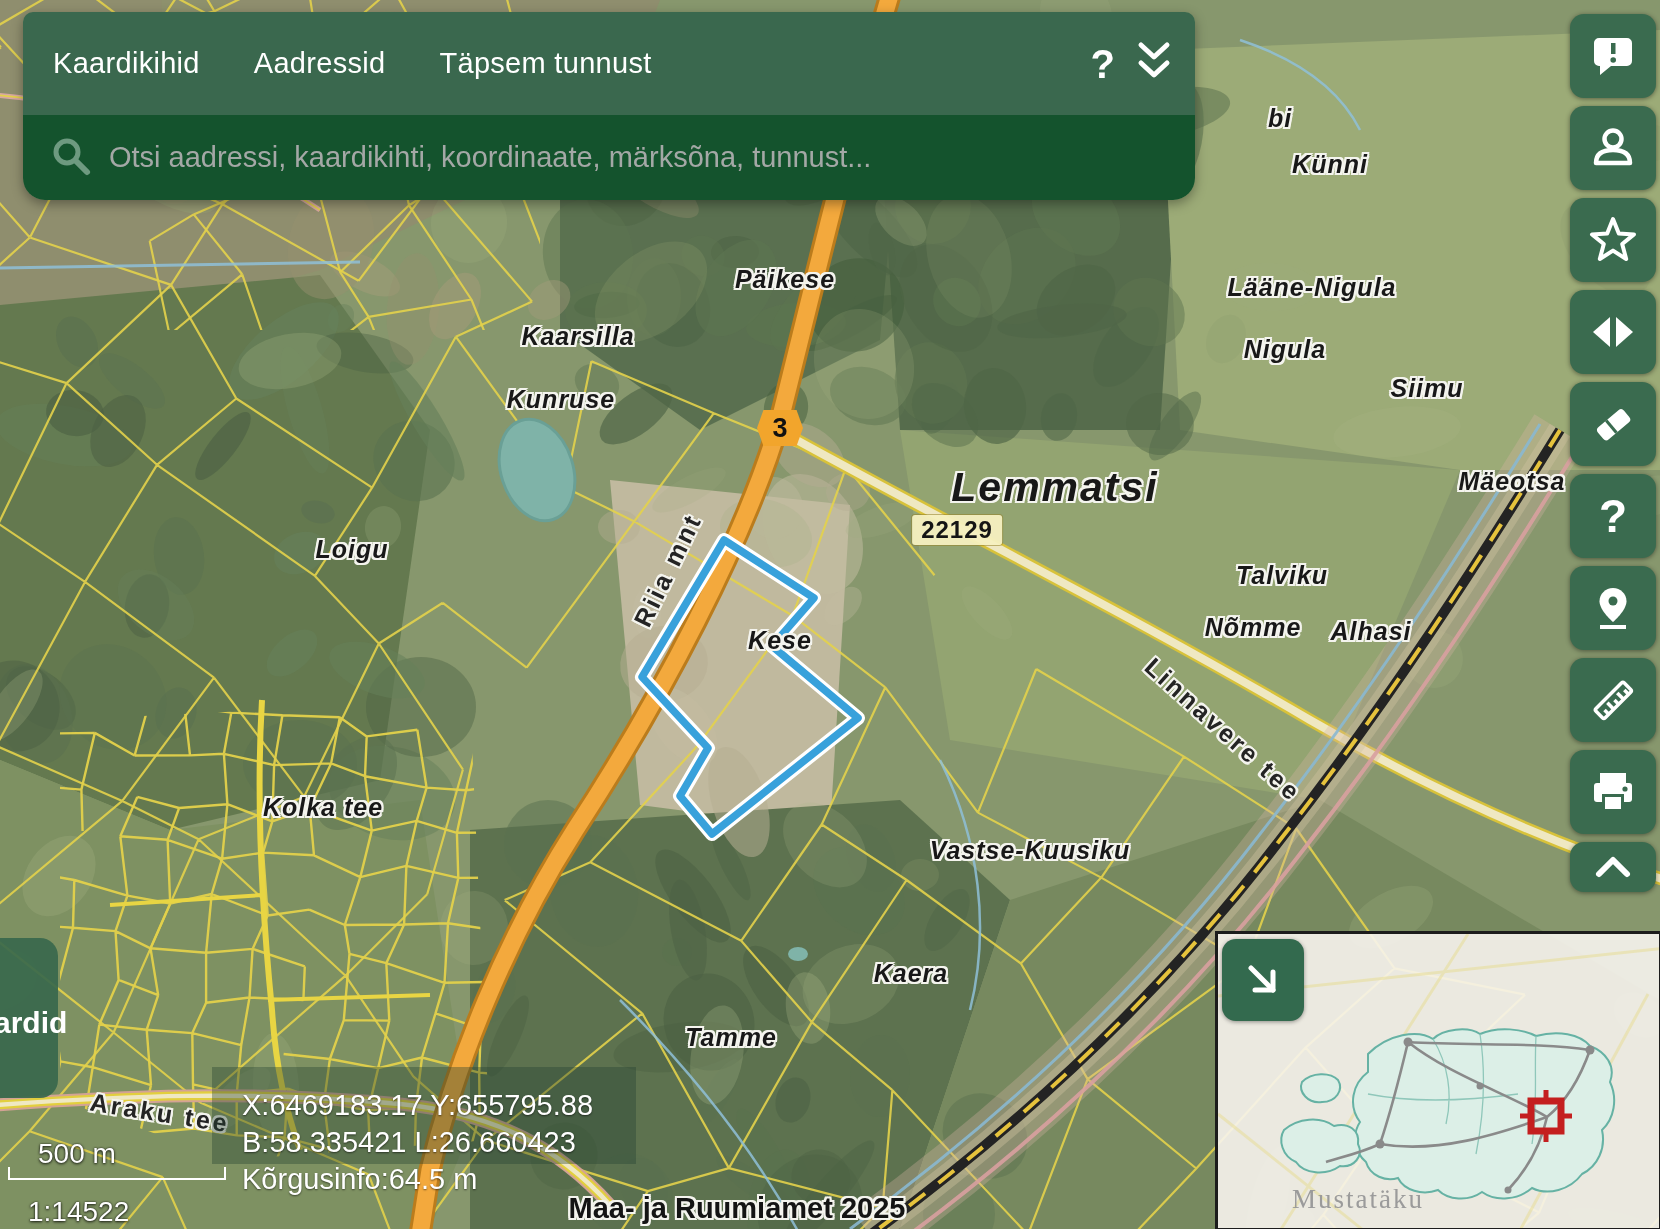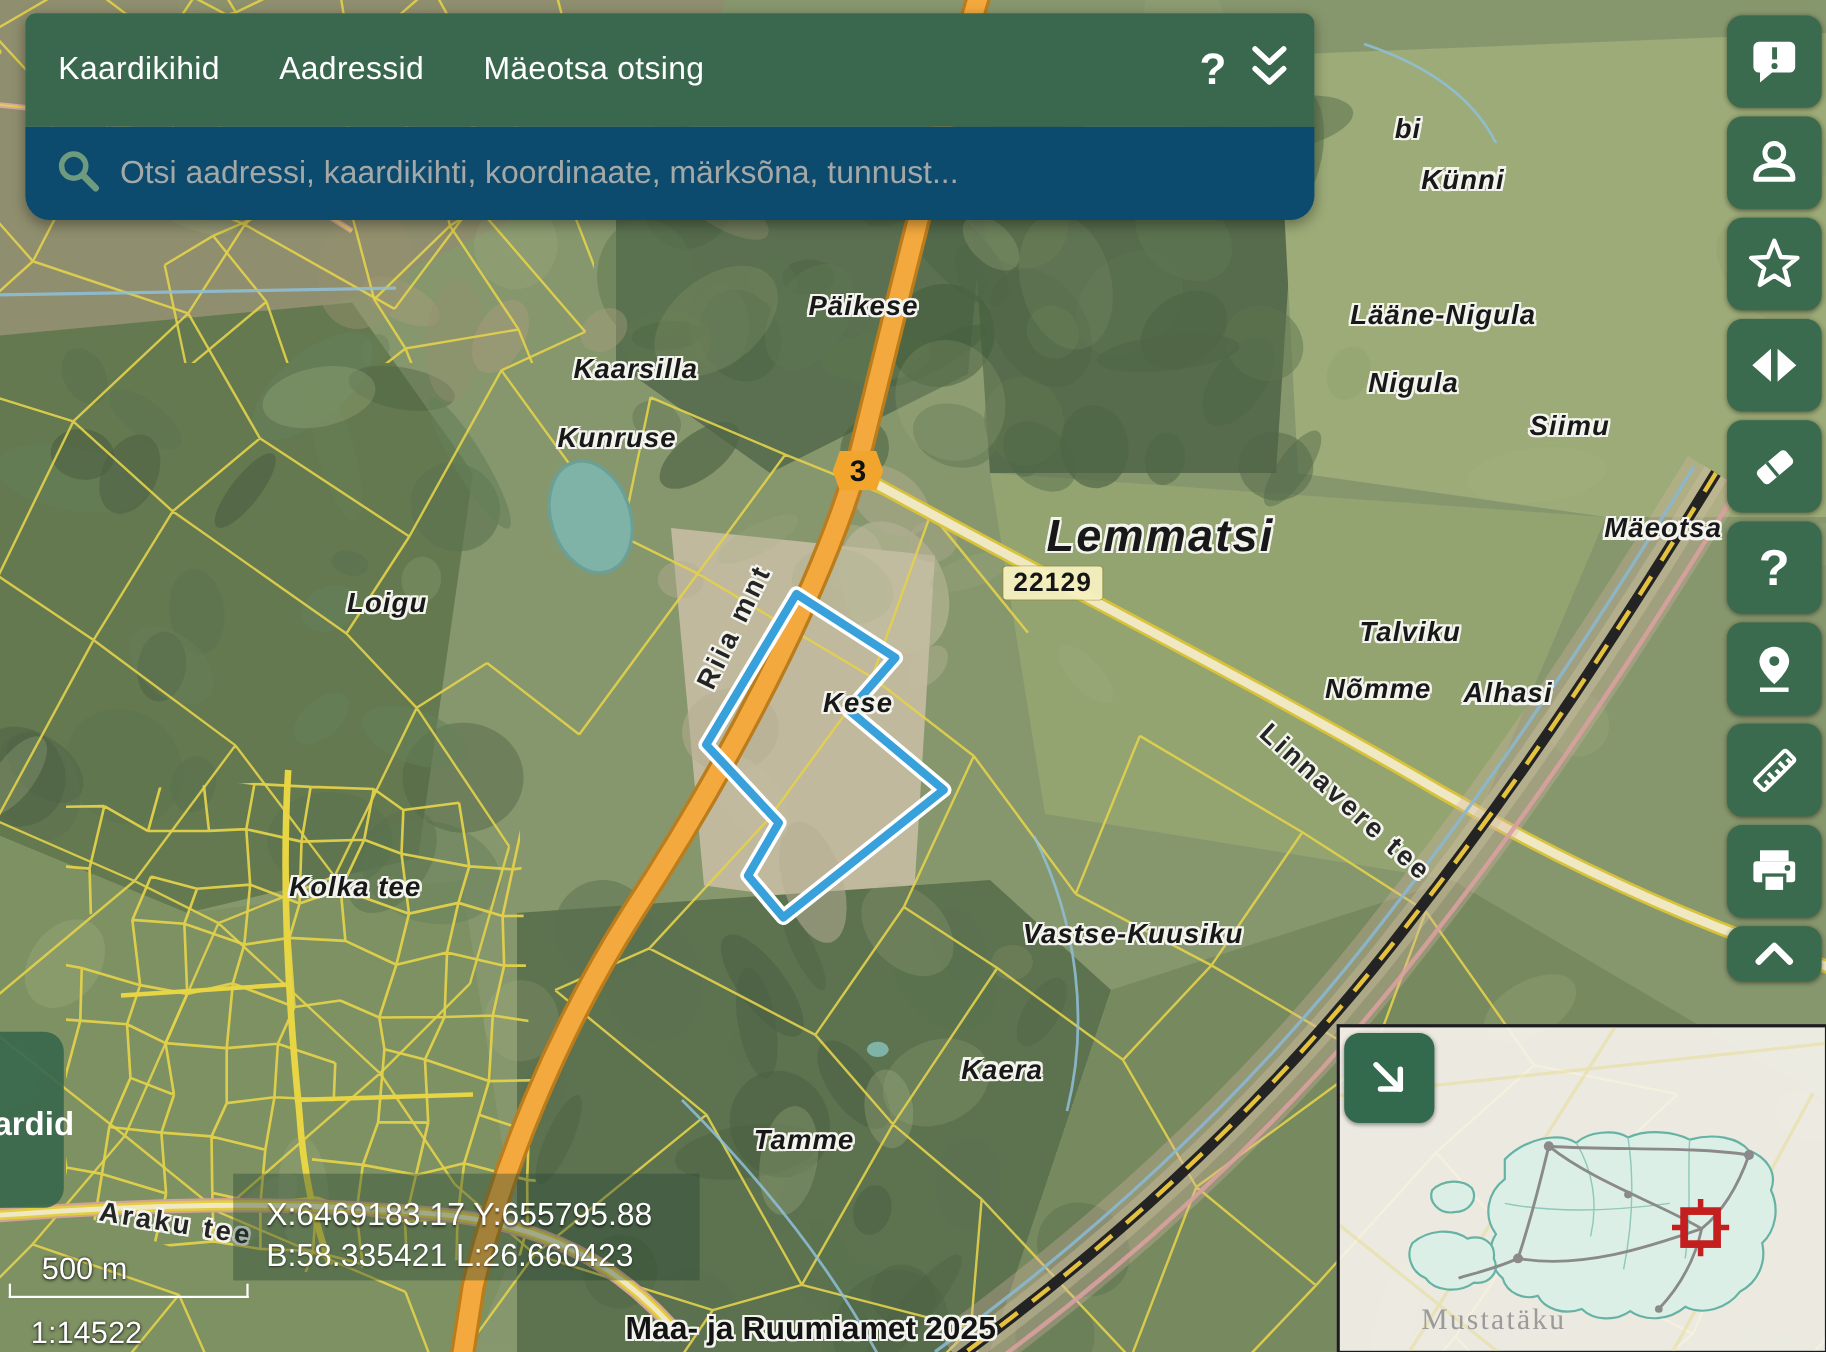--- a/index.html
+++ b/index.html
@@ -24,21 +24,21 @@
 
   
   #panel { position:absolute; left:23px; top:12px; width:1172px; z-index:10;
     box-shadow:0 4px 12px rgba(0,0,0,.35); border-radius:10px 10px 22px 22px; }
   #panel-top { height:103px; background:#3a684e; border-radius:10px 10px 0 0;
     display:flex; align-items:center; padding:0 30px; gap:54px; position:relative; }
   .tab { color:#fff; font-size:29px; font-weight:500; letter-spacing:.3px; cursor:pointer; }
   #panel-help { position:absolute; right:80px; top:50%; transform:translateY(-50%);
     color:#fff; font-size:40px; font-weight:600; cursor:pointer; }
   #panel-collapse { position:absolute; right:18px; top:50%; transform:translateY(-50%); cursor:pointer; }
-  #panel-search { height:85px; background:#0c4a6e; border-radius:0 0 22px 22px;
+  #panel-search { height:85px; background:#14532d; border-radius:0 0 22px 22px;
     display:flex; align-items:center; padding:0 26px; gap:16px; cursor:text; }
   #search-placeholder { color:#a4a8a6; font-size:29px; }
 
   
   #toolbar { position:absolute; left:1570px; top:14px; width:86px; z-index:10;
     display:flex; flex-direction:column; gap:8px; }
   .tbtn { height:84px; background:#3a6b4f; border-radius:14px; display:flex; align-items:center;
     justify-content:center; box-shadow:0 1px 5px rgba(0,0,0,.45); cursor:pointer; color:#fff; }
   .tbtn.short { height:50px; }
   .tbtn .glyph { font-size:46px; font-weight:700; color:#fff; }
@@ -361,21 +361,21 @@
       <span class="map-label road" style="left: 1223px; top: 730px; transform: translate(-50%, -50%) rotate(42deg);">Linnavere tee</span>
       <span class="map-label road" style="left: 160px; top: 1113px; transform: translate(-50%, -50%) rotate(9deg);">Araku tee</span>
       <div class="badge shield" style="left: 780px; top: 428px;">3</div>
       <div class="badge plate" style="left: 957px; top: 530px;">22129</div>
     </div>
 
   <div id="panel">
     <div id="panel-top">
       <span class="tab">Kaardikihid</span>
       <span class="tab">Aadressid</span>
-      <span class="tab">Mäeotsa otsing</span>
+      <span class="tab">Täpsem tunnust</span>
       <span id="panel-help">?</span>
       <span id="panel-collapse">
         <svg width="46" height="50" viewBox="0 0 46 50" fill="none" stroke="#fff" stroke-width="5" stroke-linecap="round" stroke-linejoin="round">
           <polyline points="10,8 23,20 36,8"></polyline>
             <polyline points="10,26 23,38 36,26"></polyline>
         </svg>
       </span>
     </div>
     <div id="panel-search">
       <span>
@@ -465,20 +465,21 @@
 
   <div id="scalebar">
     <span class="val">500 m</span>
     <div class="bar"></div>
     <span class="ratio">1:14522</span>
   </div>
 
   <div id="coords">
     <span>X:6469183.17 Y:655795.88</span>
     <span>B:58.335421 L:26.660423</span>
+    <span>Kõrgusinfo:64.5 m</span>
   </div>
 
   <div id="attribution">Maa- ja Ruumiamet 2025</div>
 
   <div id="minimap">
     <svg width="447" height="300" viewBox="0 0 447 300">
       <g stroke="#e7dc90" stroke-width="3" opacity=".5" fill="none">
         <line x1="0" y1="62" x2="447" y2="14"></line>
           <line x1="60" y1="300" x2="250" y2="0"></line>
         <line x1="300" y1="300" x2="430" y2="60"></line>

